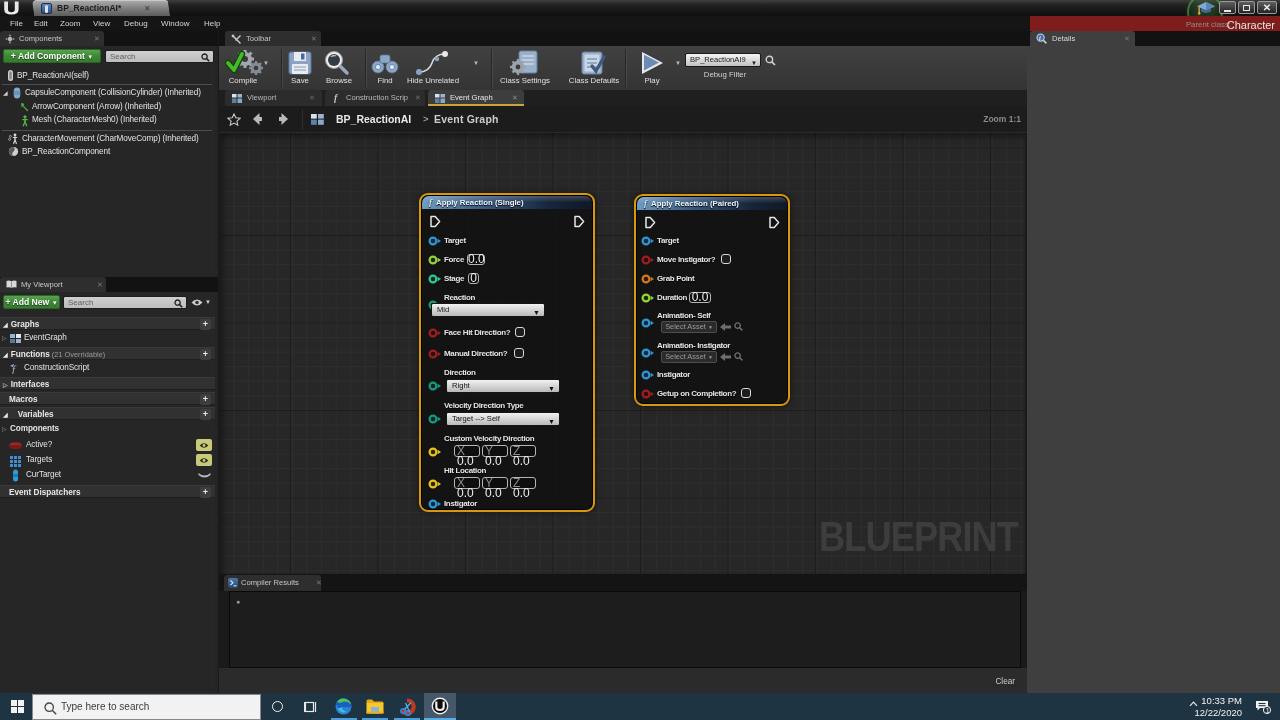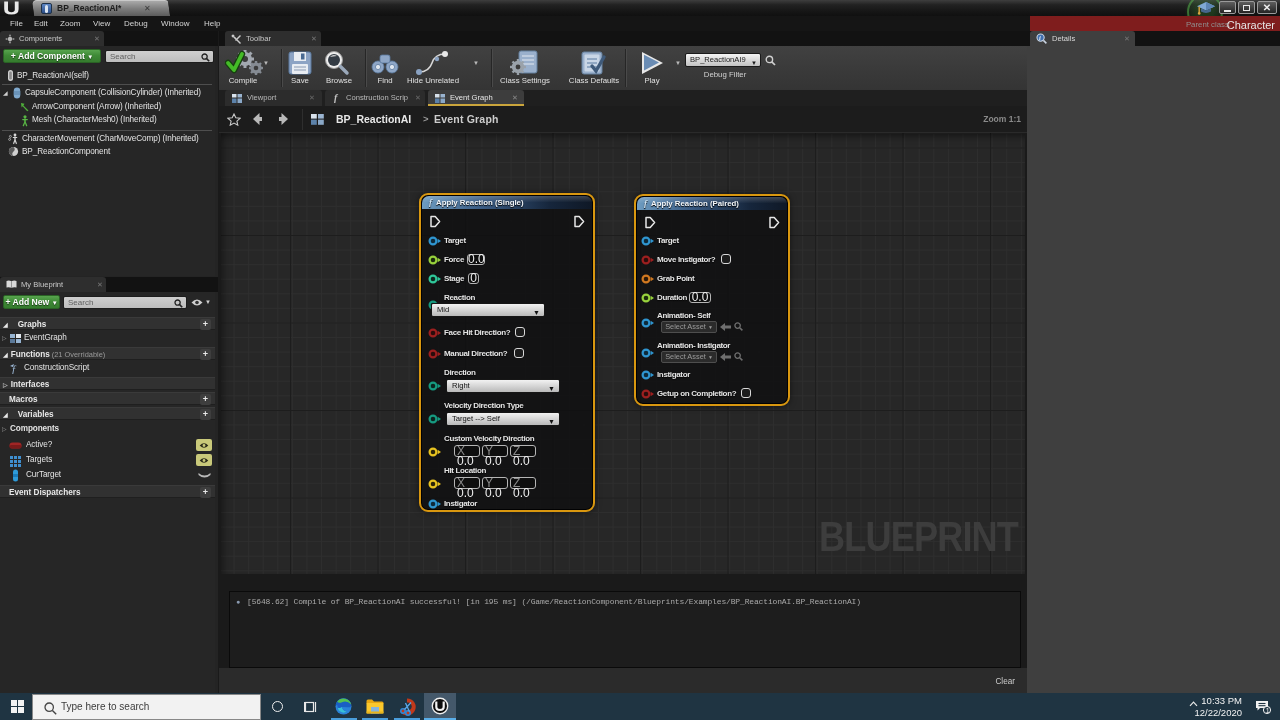--- a/index.html
+++ b/index.html
@@ -213,38 +213,38 @@
         <path d="M5.5 0.9 A4.6 4.6 0 0 0 5.5 10.1 Q3 7.8 5.5 5.5 Q8 3.2 5.5 0.9Z" fill="#5a5a5a"></path>
       </svg>
     <div class="row-txt abs" style="left:22px;top:116px">BP_ReactionComponent</div>
 
     <div class="abs tabwell" style="left:0;top:246px;width:218px;height:15px"></div>
     <div class="ptab" style="left:0;top:246px;width:106px">
       <svg class="abs" style="left:6px;top:3px" width="11" height="9" viewBox="0 0 11 9">
           <path d="M0.5 1 Q2.8 0 5.5 1.2 Q8.2 0 10.5 1 L10.5 7.6 Q8.2 6.8 5.5 7.8 Q2.8 6.8 0.5 7.6 Z" fill="#d8d8d8"></path>
           <line x1="5.5" y1="1.2" x2="5.5" y2="7.8" stroke="#777" stroke-width="0.7"></line>
         </svg>
-      <span style="margin-left:21px">My Blueprint</span><span class="x abs" style="left:91px">✕</span>
+      <span style="margin-left:21px">My Viewport</span><span class="x abs" style="left:91px">✕</span>
     </div>
 
     <div class="abs" style="left:0;top:261px;width:215px;height:401px;background:#262626"></div>
     <div class="greenbtn" style="left:3px;top:264px;width:57px;height:14px;font-size:8.6px;line-height:12px;text-align:center">+ Add New <span style="font-size:6px">▼</span></div>
     <div class="searchbox" style="left:63px;top:265px;width:124px;height:13px;font-size:8px;line-height:11px;padding-left:4px">Search
       <svg class="abs" style="right:3px;top:2px" width="9" height="9" viewBox="0 0 9 9">
           <circle cx="3.6" cy="3.6" r="2.6" fill="none" stroke="#222" stroke-width="1.3"></circle>
           <line x1="5.6" y1="5.6" x2="8.2" y2="8.2" stroke="#222" stroke-width="1.6"></line>
         </svg>
     </div>
     <svg class="abs" style="left:191px;top:267px" width="12" height="9" viewBox="0 0 12 9">
         <path d="M0.5 4.5 Q6 -1.5 11.5 4.5 Q6 10.5 0.5 4.5Z" fill="#cfcfcf"></path>
         <circle cx="6" cy="4.5" r="1.8" fill="#333"></circle>
       </svg>
     <div class="abs" style="left:205px;top:268px;color:#cfcfcf;font-size:6px">▼</div>
 
-    <div class="sect" style="top:286px"><span style="margin-left:3px;font-size:6px">◢</span><span style="margin-left:10px">Graphs</span><span class="plusbox">+</span></div>
+    <div class="sect" style="top:286px"><span style="margin-left:3px;font-size:6px">◢</span><span style="margin-left:3px">Graphs</span><span class="plusbox">+</span></div>
     <div class="abs" style="left:2px;top:303px;color:#9a9a9a;font-size:6px">▷</div>
     <svg class="abs" style="left:10px;top:303px" width="11" height="9" viewBox="0 0 11 9">
         <rect x="0" y="0" width="5" height="4" fill="#96b4d2"></rect>
         <rect x="6" y="0" width="5" height="4" fill="#e2e8ee"></rect>
         <rect x="0" y="5" width="5" height="4" fill="#5c7a9a"></rect>
         <rect x="6" y="5" width="5" height="4" fill="#96b4d2"></rect>
       </svg>
     <div class="row-txt abs" style="left:24px;top:302px">EventGraph</div>
     <div class="sect" style="top:316px"><span style="margin-left:3px;font-size:6px">◢</span><span style="margin-left:3px">Functions</span><span style="font-weight:normal;color:#9a9a9a;font-size:7.4px"> (21 Overridable)</span><span class="plusbox">+</span></div>
     <svg class="abs" style="left:9px;top:332px" width="12" height="11" viewBox="0 0 12 11">
@@ -633,23 +633,32 @@
 
         <svg class="abs" style="left:5px;top:193px" width="14" height="10" viewBox="0 0 14 10">
             <circle cx="5" cy="5" r="3.4" fill="#2a0c0c" stroke="#9c1f1f" stroke-width="2.2"></circle>
             <path d="M9.6 2.8 L13 5 L9.6 7.2Z" fill="#9c1f1f"></path>
           </svg>
         <div class="pinlbl" style="left:21px;top:193px">Getup on Completion?</div>
         <div class="chk" style="left:105px;top:192px"></div>
       </div>
     </div>
 
+    <div id="compiler-tabs">
+      <div class="ptab" style="left:5px;top:1px;width:97px;height:16px;line-height:16px">
+        <span class="abs" style="left:4px;top:3px;width:10px;height:10px;background:linear-gradient(#4a78b0,#23476e);border-radius:2px"></span>
+        <svg class="abs" style="left:6px;top:5px" width="7" height="7" viewBox="0 0 7 7">
+            <path d="M0.5 0.5 L3 2.8 L0.5 5" stroke="#dce6f2" stroke-width="1.1" fill="none"></path>
+            <line x1="3.5" y1="5.8" x2="6.5" y2="5.8" stroke="#dce6f2" stroke-width="1.1"></line>
+          </svg>
+        <span style="margin-left:17px">Compiler Results</span><span class="x abs" style="left:86px">✕</span>
+      </div>
+    </div>
     <div id="compiler-log">
       <span class="abs" style="left:6px;top:6px;color:#8a9ab0;font-size:7px">●</span>
-      <span class="abs" style="left:17px;top:5px">[5648.62] Compile of BP_ReactionAI successful! [in 195 ms] (/Game/ReactionComponent/Blueprints/Examples/BP_ReactionAI.BP_ReactionAI)</span>
     </div>
     <div id="compiler-foot">
       <span class="abs" style="right:12px;top:9px;color:#cdcdcd;font-size:8.2px">Clear</span>
     </div>
   </div>
   <div id="rightcol" class="abs">
     <div class="abs tabwell" style="left:0;top:0;width:253px;height:15px"></div>
     <div class="ptab" style="left:3px;width:105px;background:#3f3f3f;color:#d8d8d8">
       <svg class="abs" style="left:6px;top:2px" width="11" height="11" viewBox="0 0 11 11">
           <circle cx="4.6" cy="4.6" r="3.6" fill="#3f6fae" stroke="#c9d4e2" stroke-width="1.1"></circle>

